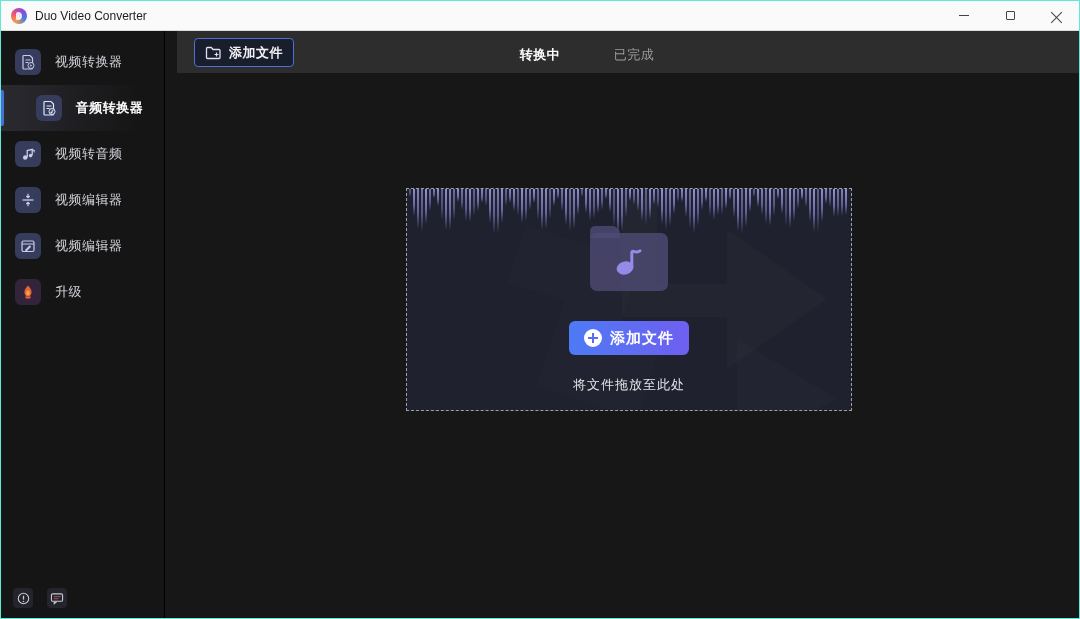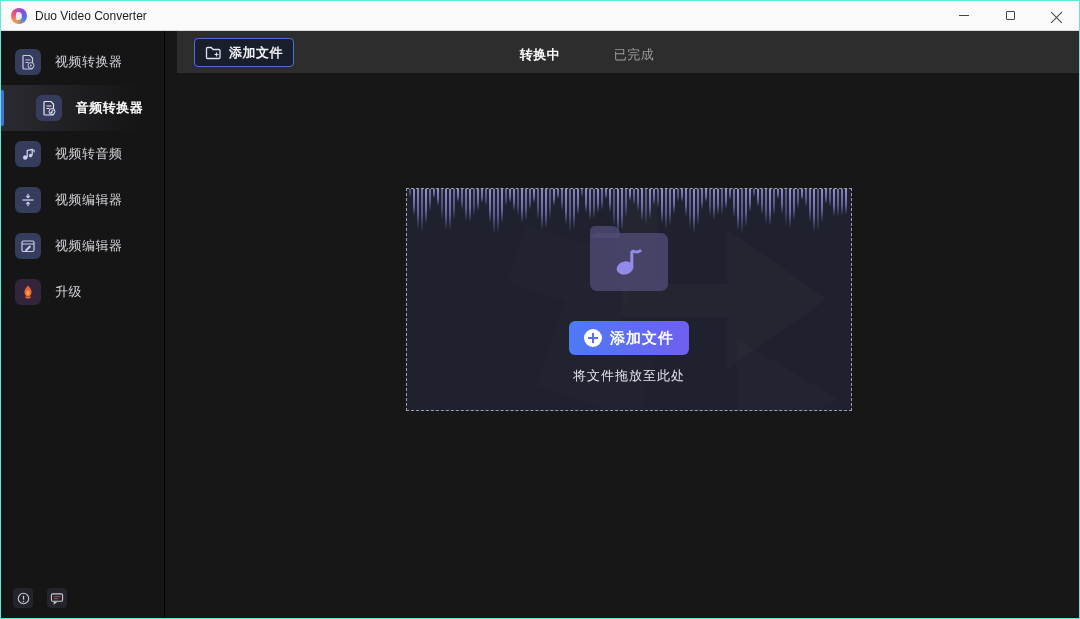--- a/index.html
+++ b/index.html
@@ -75,21 +75,21 @@
 
   .dz-button { margin-top:30px; width:120px; height:34px; border:none; border-radius:6px;
         background:linear-gradient(90deg,#4b79f5,#6f5ff0); color:#fff; font-size:15px;
         font-weight:bold; display:flex; align-items:center; justify-content:center; gap:8px;
         cursor:pointer; letter-spacing:1px; font-family:inherit; }
   .plus-circle { width:18px; height:18px; border-radius:50%; background:#fff; position:relative; flex:0 0 auto; }
   .plus-circle::before,.plus-circle::after { content:""; position:absolute; background:#5a6df2; }
   .plus-circle::before { left:4px; top:8px; width:10px; height:2px; }
   .plus-circle::after { left:8px; top:4px; width:2px; height:10px; }
 
-  .dz-hint { margin-top:12px; font-size:13px; color:#e3e4ea; letter-spacing:1px; }
+  .dz-hint { margin-top:21px; font-size:13px; color:#e3e4ea; letter-spacing:1px; }
 </style>
 </head>
 <body>
 
 <div class="window">
 
   <div class="titlebar">
     <div class="app-logo"></div>
     <div class="app-title">Duo Video Converter</div>
     <div class="win-controls">

